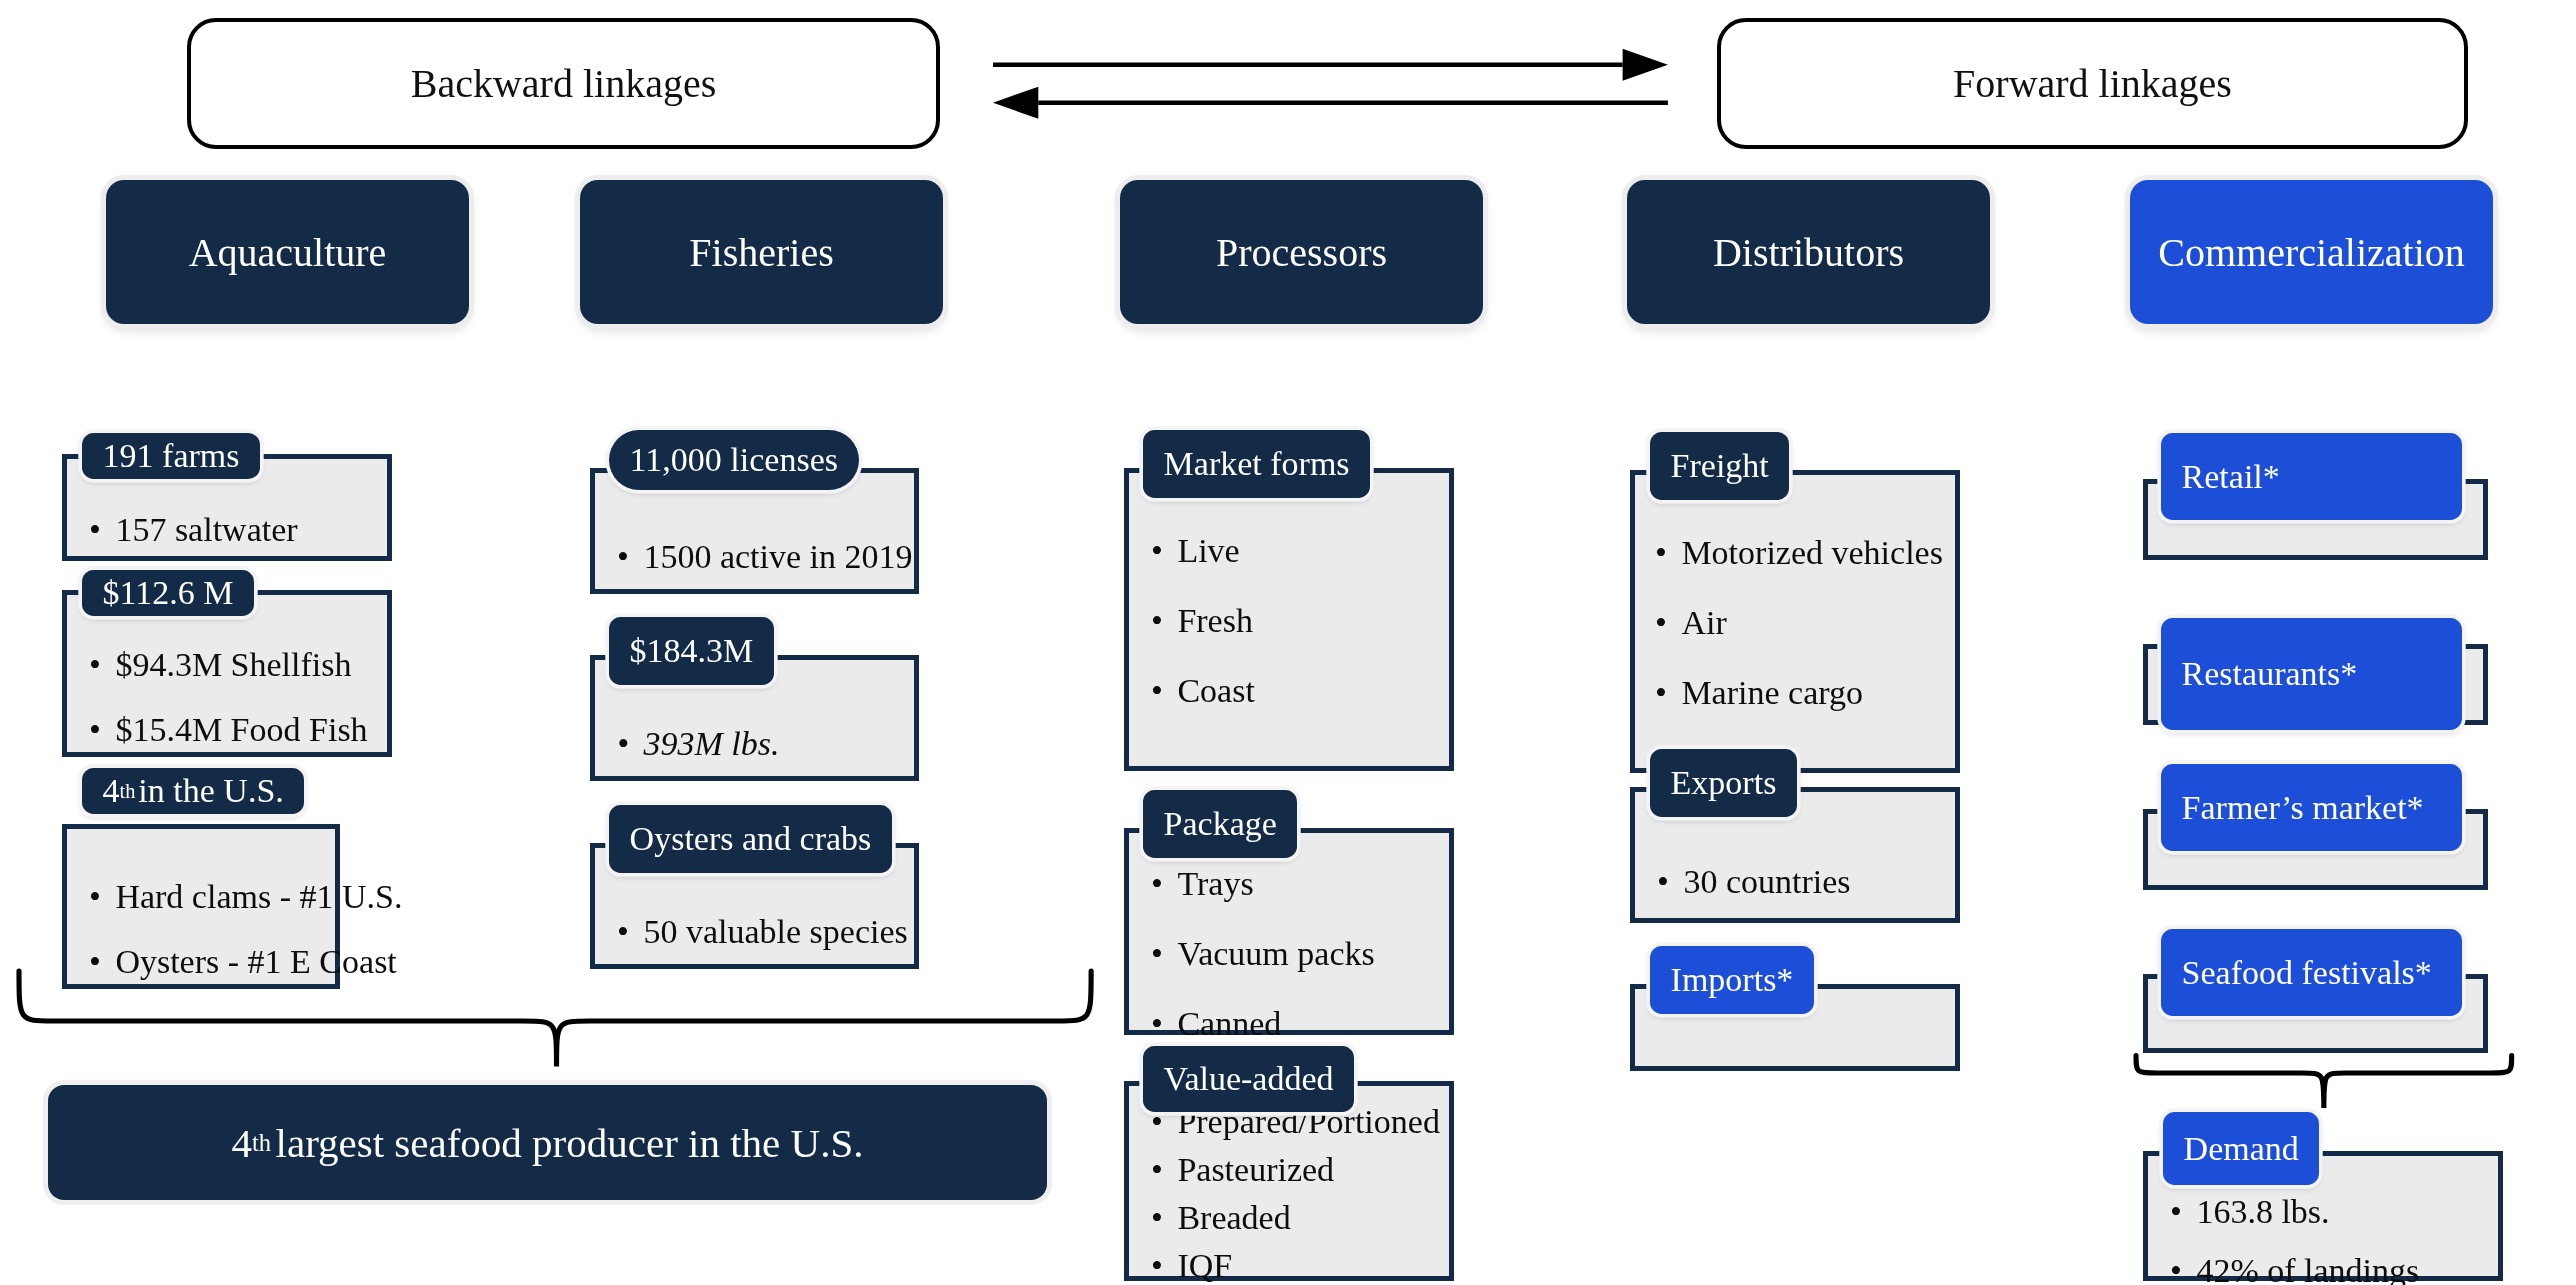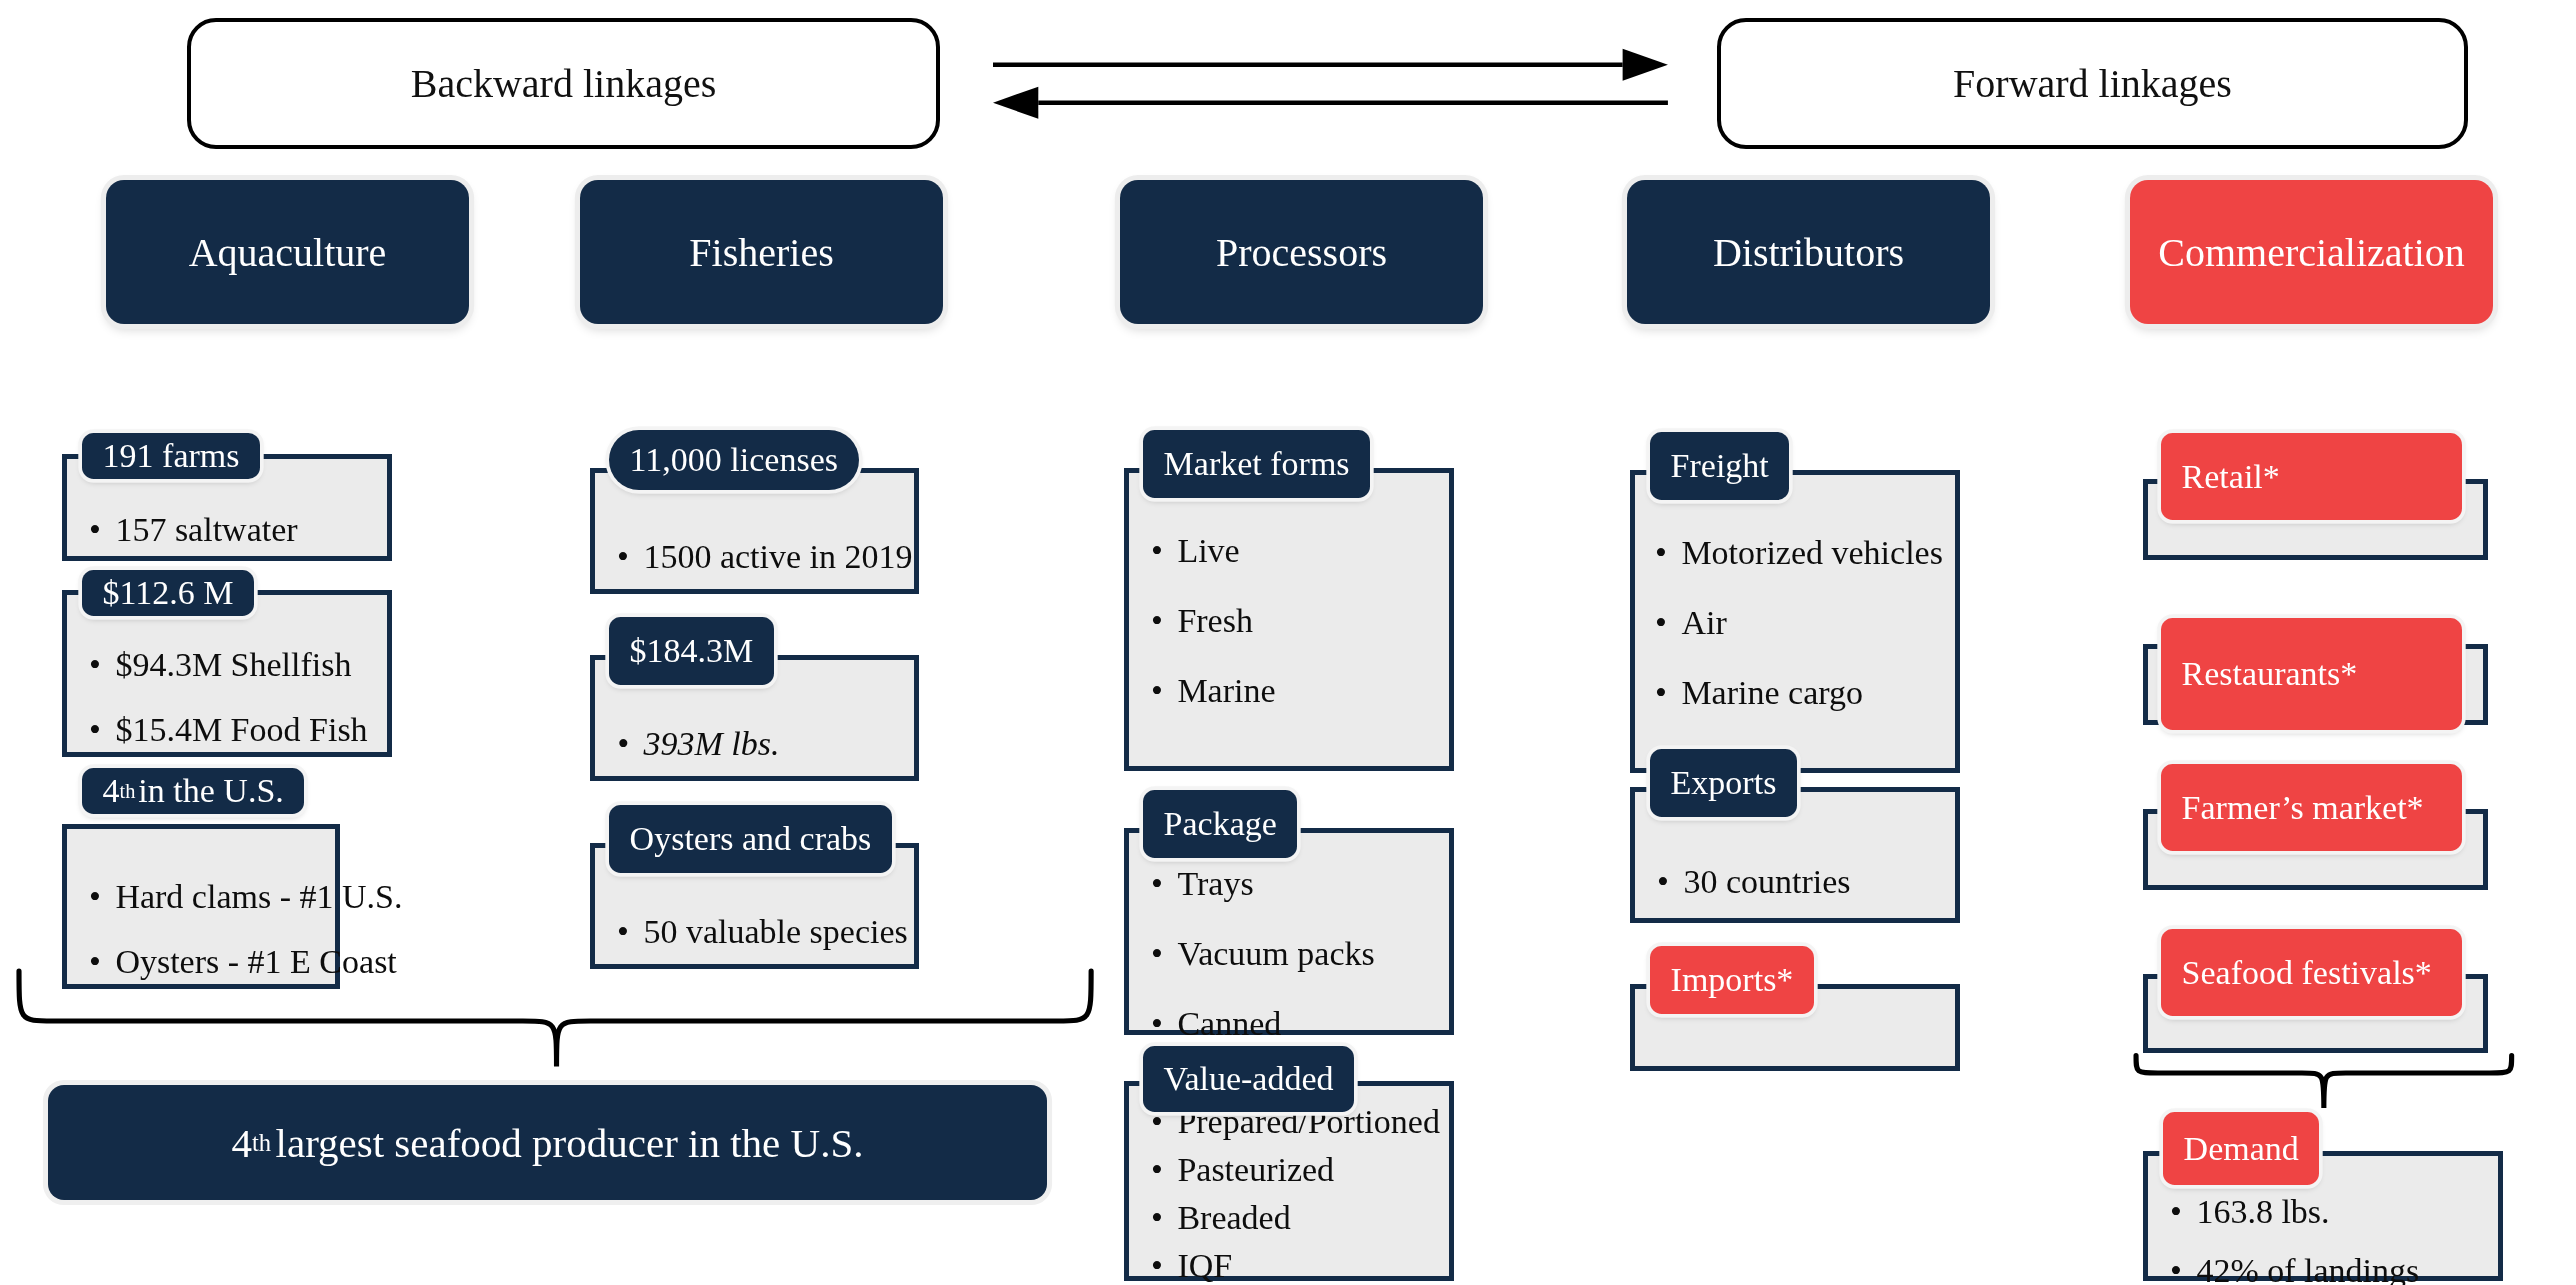--- a/index.html
+++ b/index.html
@@ -15,21 +15,21 @@
   }
   .arrows-svg { position:absolute; }
   
   .col-header {
     position:absolute; width:363px; height:144px; border-radius:18px;
     display:flex; align-items:center; justify-content:center;
     color:#ffffff; font-size:40px; text-align:center;
     box-shadow:0 0 0 5.1px #ededed, 0 4.4px 10.3px rgba(0,0,0,0.18);
   }
   .navy-bg  { background:#132b47; }
-  .gray-bg  { background:#ef4444; }
+  .gray-bg  { background:#1d4ed8; }
   
   .tab {
     position:absolute; z-index:3; display:inline-flex; align-items:center;
     padding:0 20.6px; color:#ffffff; font-size:34px; white-space:nowrap;
     border-radius:11.7px; box-shadow:0 0 0 3.7px #f4f4f4, 0 2.9px 5.9px rgba(0,0,0,0.22);
   }
   .tab sup { font-size:60%; line-height:0; margin-right:2.9px; }
   .cbody {
     position:absolute; z-index:1; background:#ebebeb; border:5.1px solid #132b47;
     box-sizing:border-box;
@@ -141,21 +141,21 @@
     </ul>
   </div>
 
   <div class="tab navy-bg" style="left:1143px; top:430px; height:68px;">
     <span>Market forms</span>
   </div>
   <div class="cbody" style="left:1124px; top:468px; width:330px; height:303px;">
     <ul class="bullets" style="padding-top:43px; line-height:70px;">
       <li>Live</li>
       <li>Fresh</li>
-      <li>Marine</li>
+      <li>Coast</li>
     </ul>
   </div>
 
   <div class="tab navy-bg" style="left:1143px; top:790px; height:68px;">
     <span>Package</span>
   </div>
   <div class="cbody" style="left:1124px; top:828px; width:330px; height:207px;">
     <ul class="bullets" style="padding-top:16px; line-height:70px;">
       <li>Trays</li>
       <li>Vacuum packs</li>

